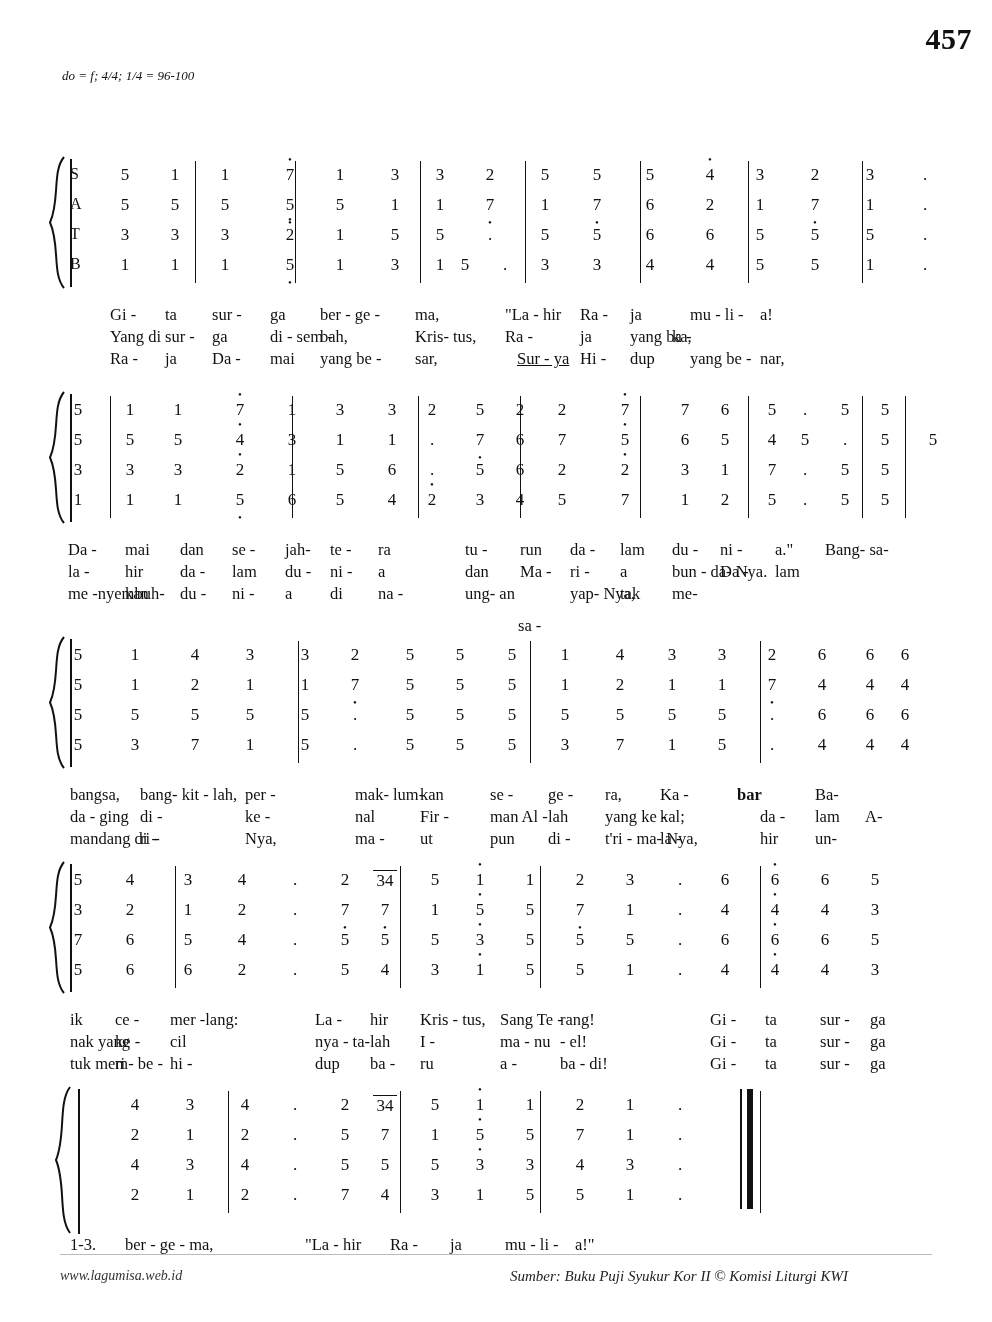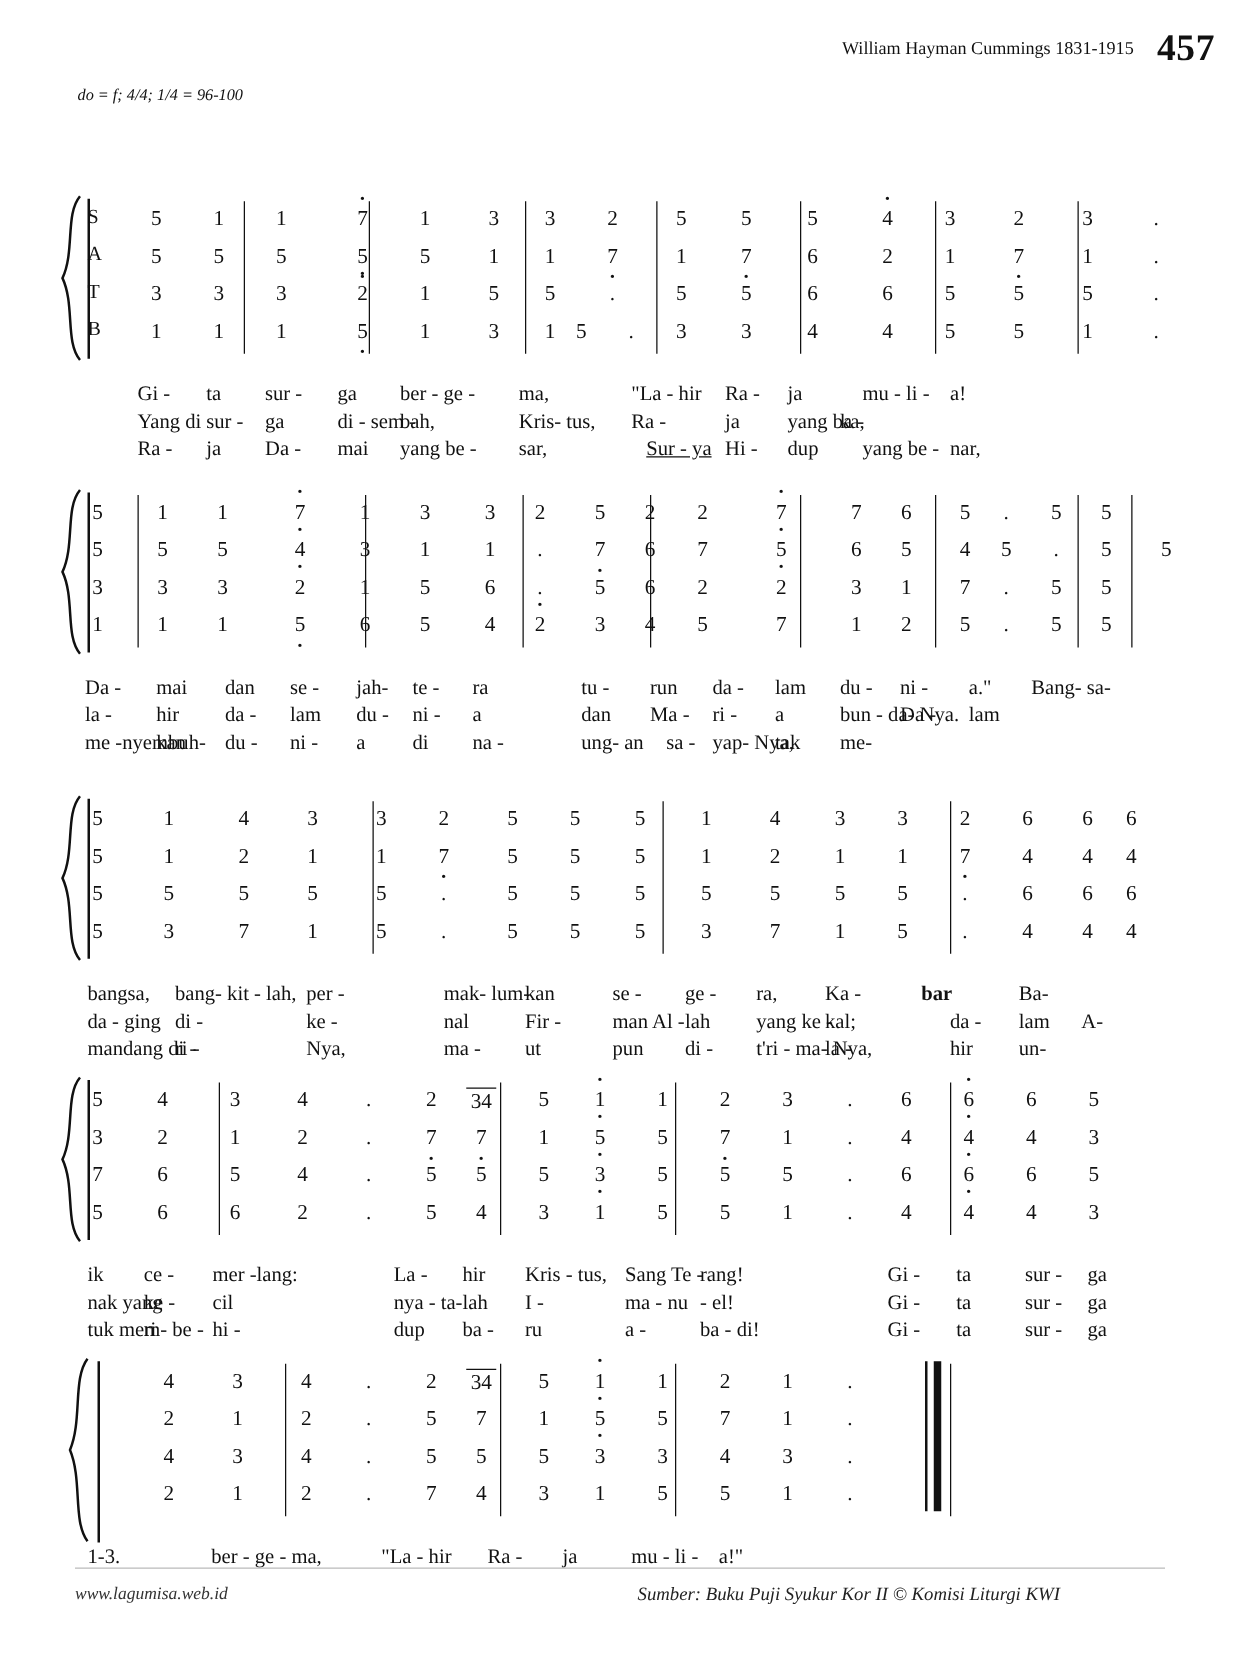--- a/index.html
+++ b/index.html
@@ -104,21 +104,20 @@
   }
 </style>
 </head>
 <body>
 
 <div class="page">
 
   <div class="header">
     <div class="song-key">do = f;  4/4;  1/4 = 96-100</div>
     <div class="credits">
-      <div>William Hayman Cummings 1831-1915</div>
     </div>
     <div class="song-number">457</div>
   </div>
 
   <div id="systems-host">
       <div class="system" style="top: 165px;">
         <div class="brace" style="left: 46px; top: -10px;">
           <svg width="22" height="135" viewBox="0 0 22 135">
             <path d="M18 2 C6 16.2, 14 45.900000000000006, 4 67.5 C14 89.10000000000001, 6 118.8, 18 133" fill="none" stroke="#111" stroke-width="2"></path>
           </svg>
@@ -378,21 +377,21 @@
         </div>
         <div class="lyric-row" style="left: 0px; top: 184px; width: 992px;">
           <span class="lyr" style="left: 68px;">me -nyembuh-</span>
           <span class="lyr" style="left: 125px;">kan</span>
           <span class="lyr" style="left: 180px;">du -</span>
           <span class="lyr" style="left: 232px;">ni -</span>
           <span class="lyr" style="left: 285px;">a</span>
           <span class="lyr" style="left: 330px;">di</span>
           <span class="lyr" style="left: 378px;">na -</span>
           <span class="lyr" style="left: 465px;">ung- an</span>
-          <span class="lyr" style="left: 533px;">sa -</span>
+          <span class="lyr" style="left: 518px; margin-top: 32px;">sa -</span>
           <span class="lyr" style="left: 570px;">yap- Nya,</span>
           <span class="lyr" style="left: 620px;">tak</span>
           <span class="lyr" style="left: 672px;">me-</span>
         </div>
       </div>
       <div class="system" style="top: 645px;">
         <div class="brace" style="left: 46px; top: -10px;">
           <svg width="22" height="135" viewBox="0 0 22 135">
             <path d="M18 2 C6 16.2, 14 45.900000000000006, 4 67.5 C14 89.10000000000001, 6 118.8, 18 133" fill="none" stroke="#111" stroke-width="2"></path>
           </svg>
@@ -712,21 +711,21 @@
           <div class="cell" style="left: 668px; width: 24px; position: absolute;">.</div>
         </div>
         <div class="barline" style="left: 228px; top: -4px; height: 122px;"></div>
         <div class="barline" style="left: 400px; top: -4px; height: 122px;"></div>
         <div class="barline" style="left: 540px; top: -4px; height: 122px;"></div>
         <div class="barline" style="left: 760px; top: -4px; height: 122px;"></div>
         <div class="endbar" style="left: 740px; top: -6px; width: 2px; height: 120px;"></div>
         <div class="endbar" style="left: 747px; top: -6px; width: 6px; height: 120px;"></div>
         <div class="lyric-row" style="left: 0px; top: 140px; width: 992px;">
           <span class="lyr" style="left: 70px;">1-3.</span>
-          <span class="lyr" style="left: 125px; margin-left: 44px;">ber - ge - ma,</span>
+          <span class="lyr" style="left: 125px;">ber - ge - ma,</span>
           <span class="lyr" style="left: 305px;">"La - hir</span>
           <span class="lyr" style="left: 390px;">Ra -</span>
           <span class="lyr" style="left: 450px;">ja</span>
           <span class="lyr" style="left: 505px;">mu - li -</span>
           <span class="lyr" style="left: 575px;">a!"</span>
         </div>
       </div>
     </div>
 
   <div class="footer">

